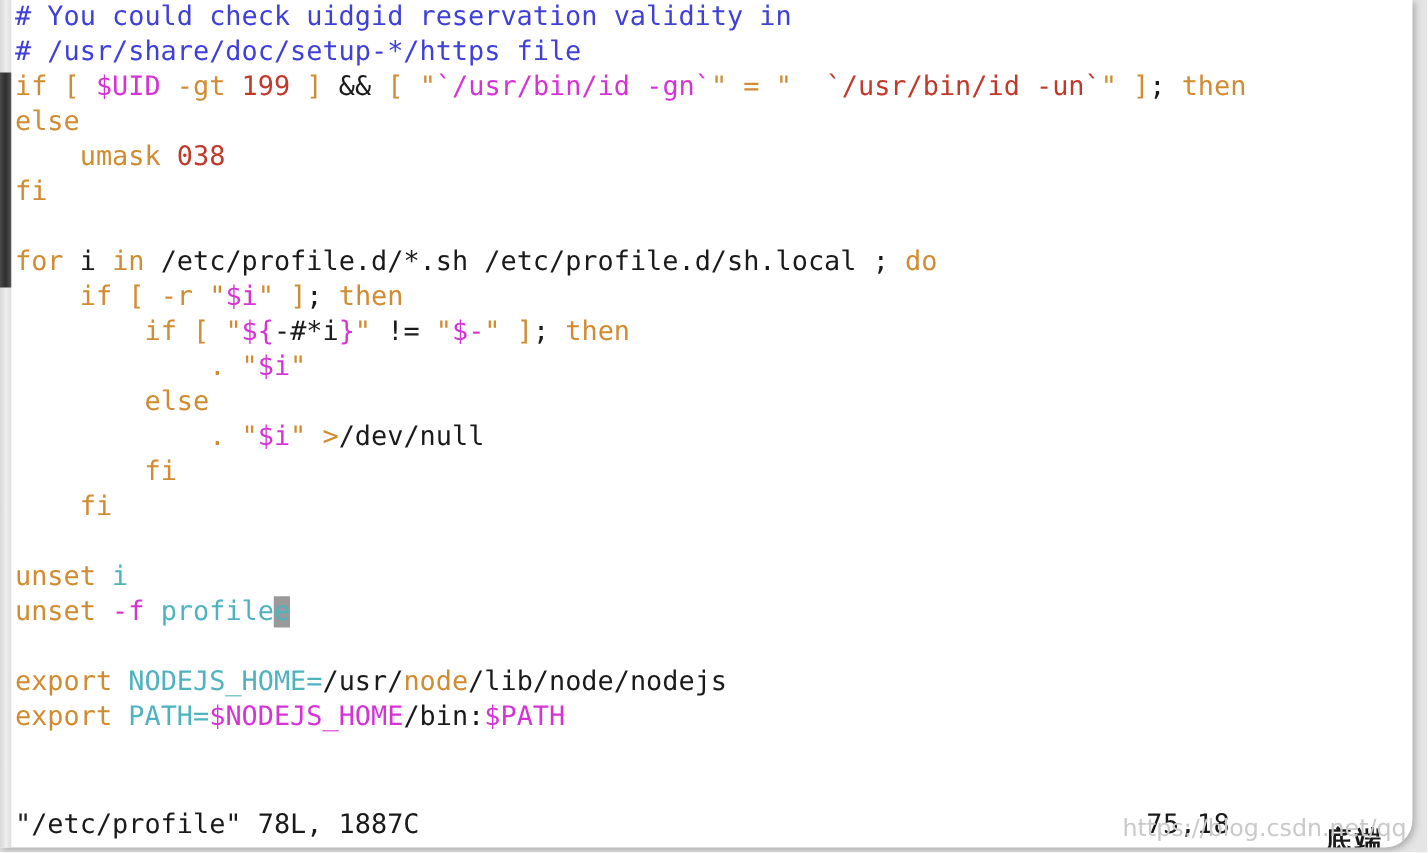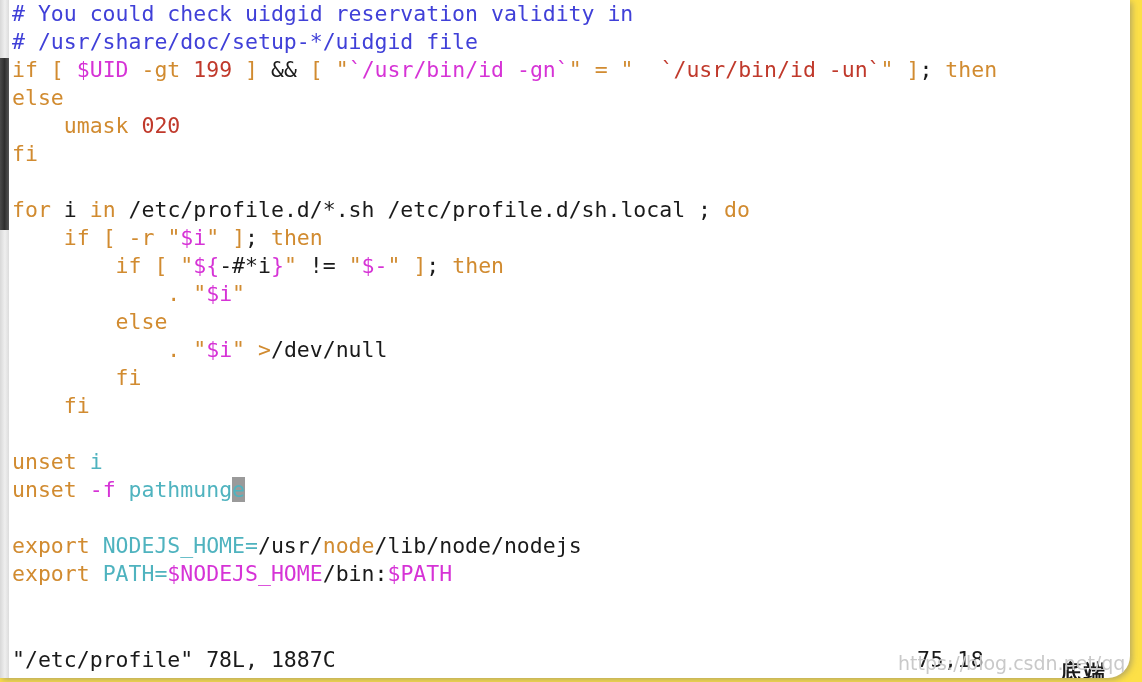--- a/index.html
+++ b/index.html
@@ -4,21 +4,21 @@
 <style>
   html, body {
     margin: 0;
     padding: 0;
     background: #ffffff;
   }
   #screen {
     position: relative;
     width: 1142px;
     height: 682px;
-    background: #fde047;
+    background: #e5e5e5;
     overflow: hidden;
     font-family: "DejaVu Sans Mono", "Liberation Mono", monospace;
   }
   
   #terminal {
     position: absolute;
     left: 0px;
     top: 0px;
     width: 1130px;
     height: 678px;
@@ -126,37 +126,37 @@
 <div id="screen">
 
   <div id="terminal">
 
     <div id="scrollbar-track">
       <div id="scrollbar-thumb"></div>
     </div>
 
     <div id="code">
         <div class="line"><span class="cmt"># You could check uidgid reservation validity in</span></div>
-        <div class="line"><span class="cmt"># /usr/share/doc/setup-*/uidgid file</span></div>
+        <div class="line"><span class="cmt"># /usr/share/doc/setup-*/https file</span></div>
         <div class="line"><span class="kw">if</span><span class="plain"> </span><span class="kw">[</span><span class="plain"> </span><span class="var">$UID</span><span class="plain"> </span><span class="kw">-gt</span><span class="plain"> </span><span class="num">199</span><span class="plain"> </span><span class="kw">]</span><span class="plain"> </span><span class="plain">&amp;&amp;</span><span class="plain"> </span><span class="kw">[</span><span class="plain"> </span><span class="kw">"</span><span class="var">`/usr/bin/id -gn`</span><span class="kw">"</span><span class="plain"> </span><span class="kw">=</span><span class="plain"> </span><span class="kw">"</span><span class="str">`/usr/bin/id -un`</span><span class="kw">"</span><span class="plain"> </span><span class="kw">]</span><span class="plain">;</span><span class="plain"> </span><span class="kw">then</span></div>
         <div class="line"><span class="kw">else</span></div>
-        <div class="line"><span class="plain">    </span><span class="kw">umask</span><span class="plain"> </span><span class="num">020</span></div>
+        <div class="line"><span class="plain">    </span><span class="kw">umask</span><span class="plain"> </span><span class="num">038</span></div>
         <div class="line"><span class="kw">fi</span></div>
         <div class="line">&nbsp;</div>
         <div class="line"><span class="kw">for</span><span class="plain"> </span><span class="plain">i</span><span class="plain"> </span><span class="kw">in</span><span class="plain"> </span><span class="plain">/etc/profile.d/*.sh /etc/profile.d/sh.local</span><span class="plain"> </span><span class="plain">;</span><span class="plain"> </span><span class="kw">do</span></div>
         <div class="line"><span class="plain">    </span><span class="kw">if</span><span class="plain"> </span><span class="kw">[</span><span class="plain"> </span><span class="kw">-r</span><span class="plain"> </span><span class="kw">"</span><span class="var">$i</span><span class="kw">"</span><span class="plain"> </span><span class="kw">]</span><span class="plain">;</span><span class="plain"> </span><span class="kw">then</span></div>
         <div class="line"><span class="plain">        </span><span class="kw">if</span><span class="plain"> </span><span class="kw">[</span><span class="plain"> </span><span class="kw">"</span><span class="var">${</span><span class="plain">-#*i</span><span class="var">}</span><span class="kw">"</span><span class="plain"> </span><span class="plain">!=</span><span class="plain"> </span><span class="kw">"</span><span class="var">$-</span><span class="kw">"</span><span class="plain"> </span><span class="kw">]</span><span class="plain">;</span><span class="plain"> </span><span class="kw">then</span></div>
         <div class="line"><span class="plain">            </span><span class="op">.</span><span class="plain"> </span><span class="kw">"</span><span class="var">$i</span><span class="kw">"</span></div>
         <div class="line"><span class="plain">        </span><span class="kw">else</span></div>
         <div class="line"><span class="plain">            </span><span class="op">.</span><span class="plain"> </span><span class="kw">"</span><span class="var">$i</span><span class="kw">"</span><span class="plain"> </span><span class="op">&gt;</span><span class="plain">/dev/null</span></div>
         <div class="line"><span class="plain">        </span><span class="kw">fi</span></div>
         <div class="line"><span class="plain">    </span><span class="kw">fi</span></div>
         <div class="line">&nbsp;</div>
         <div class="line"><span class="kw">unset</span><span class="plain"> </span><span class="ident">i</span></div>
-        <div class="line"><span class="kw">unset</span><span class="plain"> </span><span class="var">-f</span><span class="plain"> </span><span class="ident">pathmung</span><span class="cursor">e</span></div>
+        <div class="line"><span class="kw">unset</span><span class="plain"> </span><span class="var">-f</span><span class="plain"> </span><span class="ident">profile</span><span class="cursor">e</span></div>
         <div class="line">&nbsp;</div>
         <div class="line"><span class="kw">export</span><span class="plain"> </span><span class="ident">NODEJS_HOME</span><span class="ident">=</span><span class="plain">/usr/</span><span class="kw">node</span><span class="plain">/lib/node/nodejs</span></div>
         <div class="line"><span class="kw">export</span><span class="plain"> </span><span class="ident">PATH</span><span class="ident">=</span><span class="var">$NODEJS_HOME</span><span class="plain">/bin:</span><span class="var">$PATH</span></div>
       </div>
 
     <div id="status">
       <span id="status-file">"/etc/profile" 78L, 1887C</span>
       <span id="status-pos">75,18</span>
       <span id="status-bottom">底端</span>
     </div>

